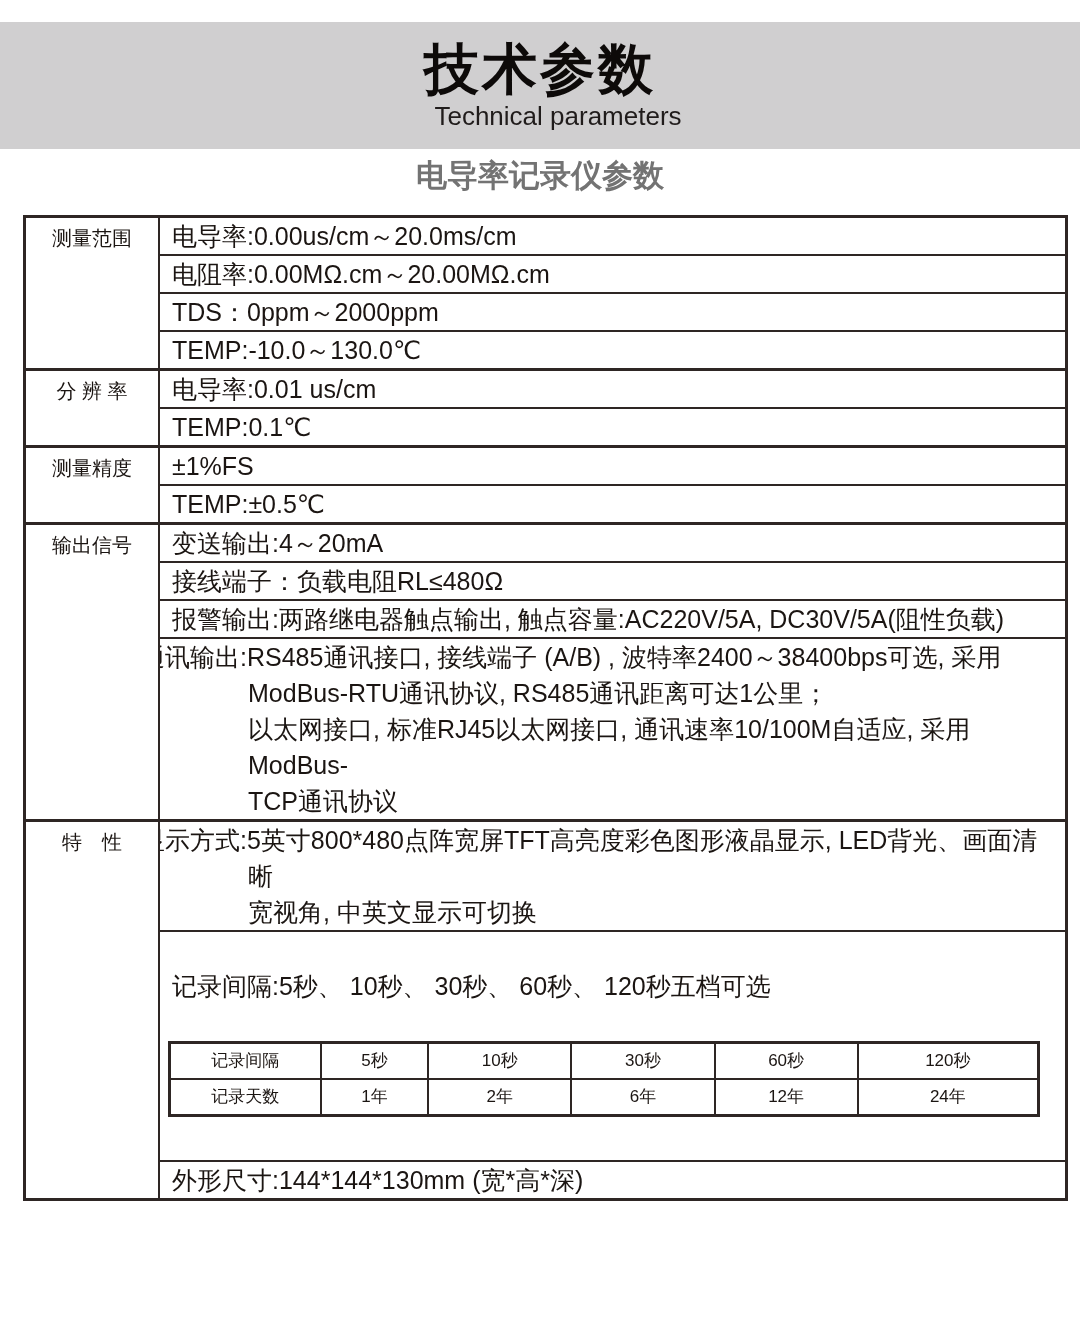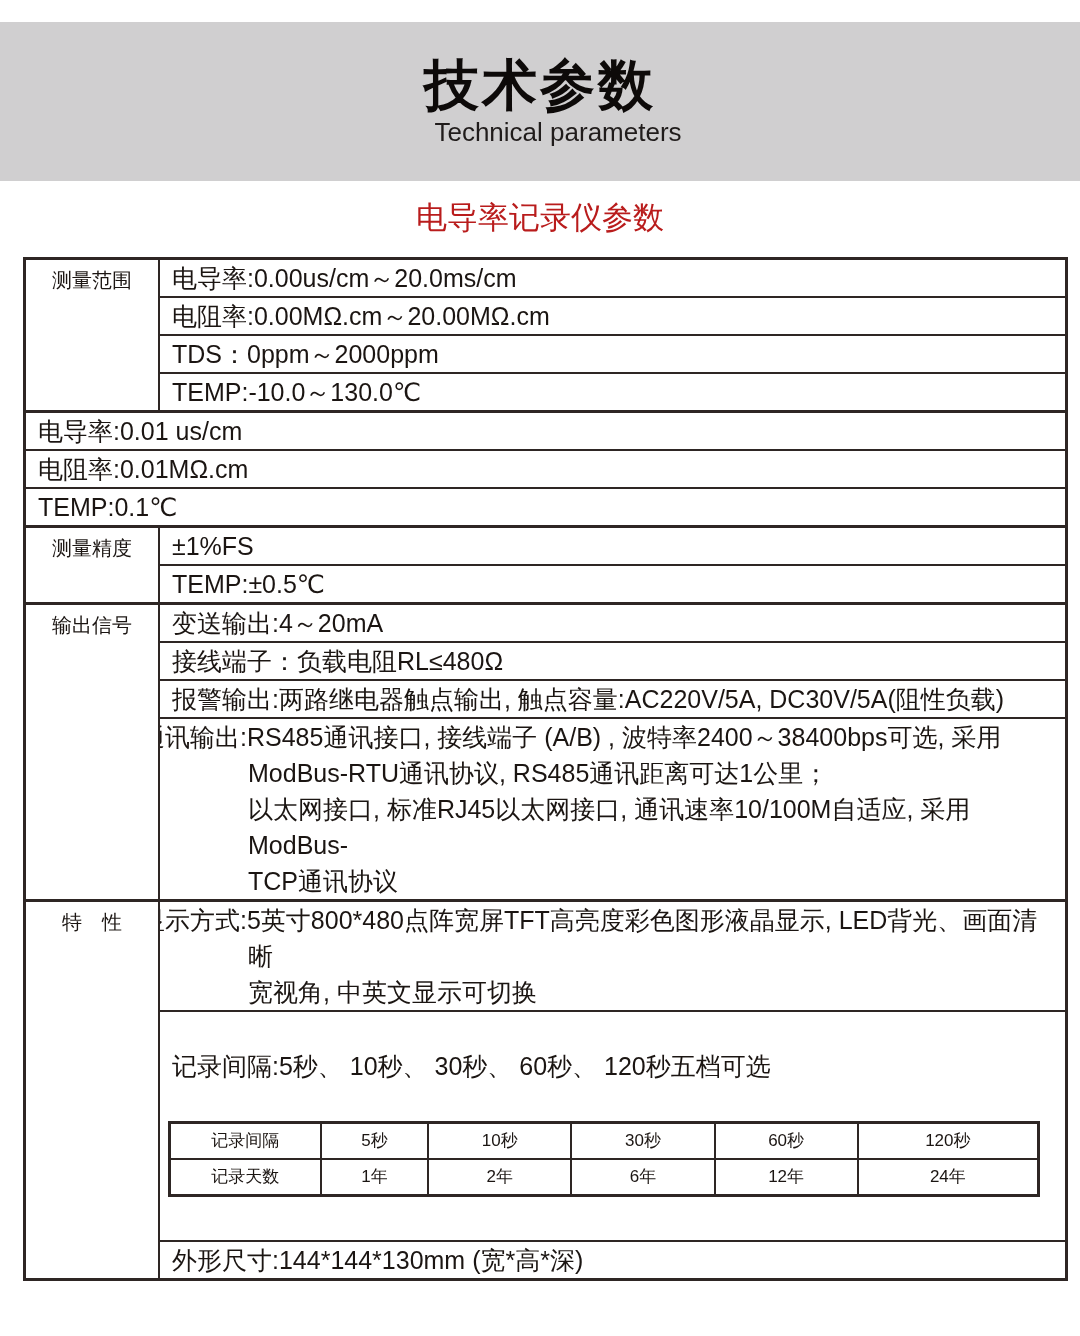--- a/index.html
+++ b/index.html
@@ -10,21 +10,21 @@
   *{margin:0;padding:0;box-sizing:border-box;}
   html,body{width:1080px;height:1336px;background:#ffffff;overflow:hidden;}
   body{
     font-family:"Liberation Sans","DejaVu Sans",sans-serif;
     color:var(--text);
     -webkit-font-smoothing:antialiased;
   }
   
   .banner{
     margin-top:22px;
-    height:159px;
+    height:127px;
     background:var(--banner_bg);
     display:flex;
     flex-direction:column;
     align-items:center;
     justify-content:center;
   }
   .banner-title{
     font-size:55px;
     font-weight:700;
     letter-spacing:3px;
@@ -36,25 +36,25 @@
     font-weight:400;
     color:#201c1b;
     margin-top:2px;
     letter-spacing:0px;
     margin-left:36px;
   }
   
   .page-heading{
     text-align:center;
     font-size:31px;
-    font-weight:400;
-    margin-top:18px;
+    font-weight:700;
+    margin-top:8px;
     height:38px;
     line-height:38px;
-    color:#b91c1c;
+    color:#737373;
   }
   
   .spec-table{
     margin:20px 12px 0 23px;
     border:3px solid var(--line);
   }
   .sec{
     display:flex;
     align-items:stretch;
   }
@@ -121,23 +121,23 @@
     <div class="sec-label">测量范围</div>
     <div class="sec-rows">
       <div class="row">电导率:0.00us/cm～20.0ms/cm</div>
       <div class="row">电阻率:0.00MΩ.cm～20.00MΩ.cm</div>
       <div class="row">TDS：0ppm～2000ppm</div>
       <div class="row">TEMP:-10.0～130.0℃</div>
     </div>
   </div>
 
   <div class="sec">
+    <div class="sec-label">分 辨 率</div>
     <div class="sec-rows">
       <div class="row">电导率:0.01 us/cm</div>
-      <div class="row">电阻率:0.01MΩ.cm</div>
       <div class="row">TEMP:0.1℃</div>
     </div>
   </div>
 
   <div class="sec">
     <div class="sec-label">测量精度</div>
     <div class="sec-rows">
       <div class="row">±1%FS</div>
       <div class="row">TEMP:±0.5℃</div>
     </div>

